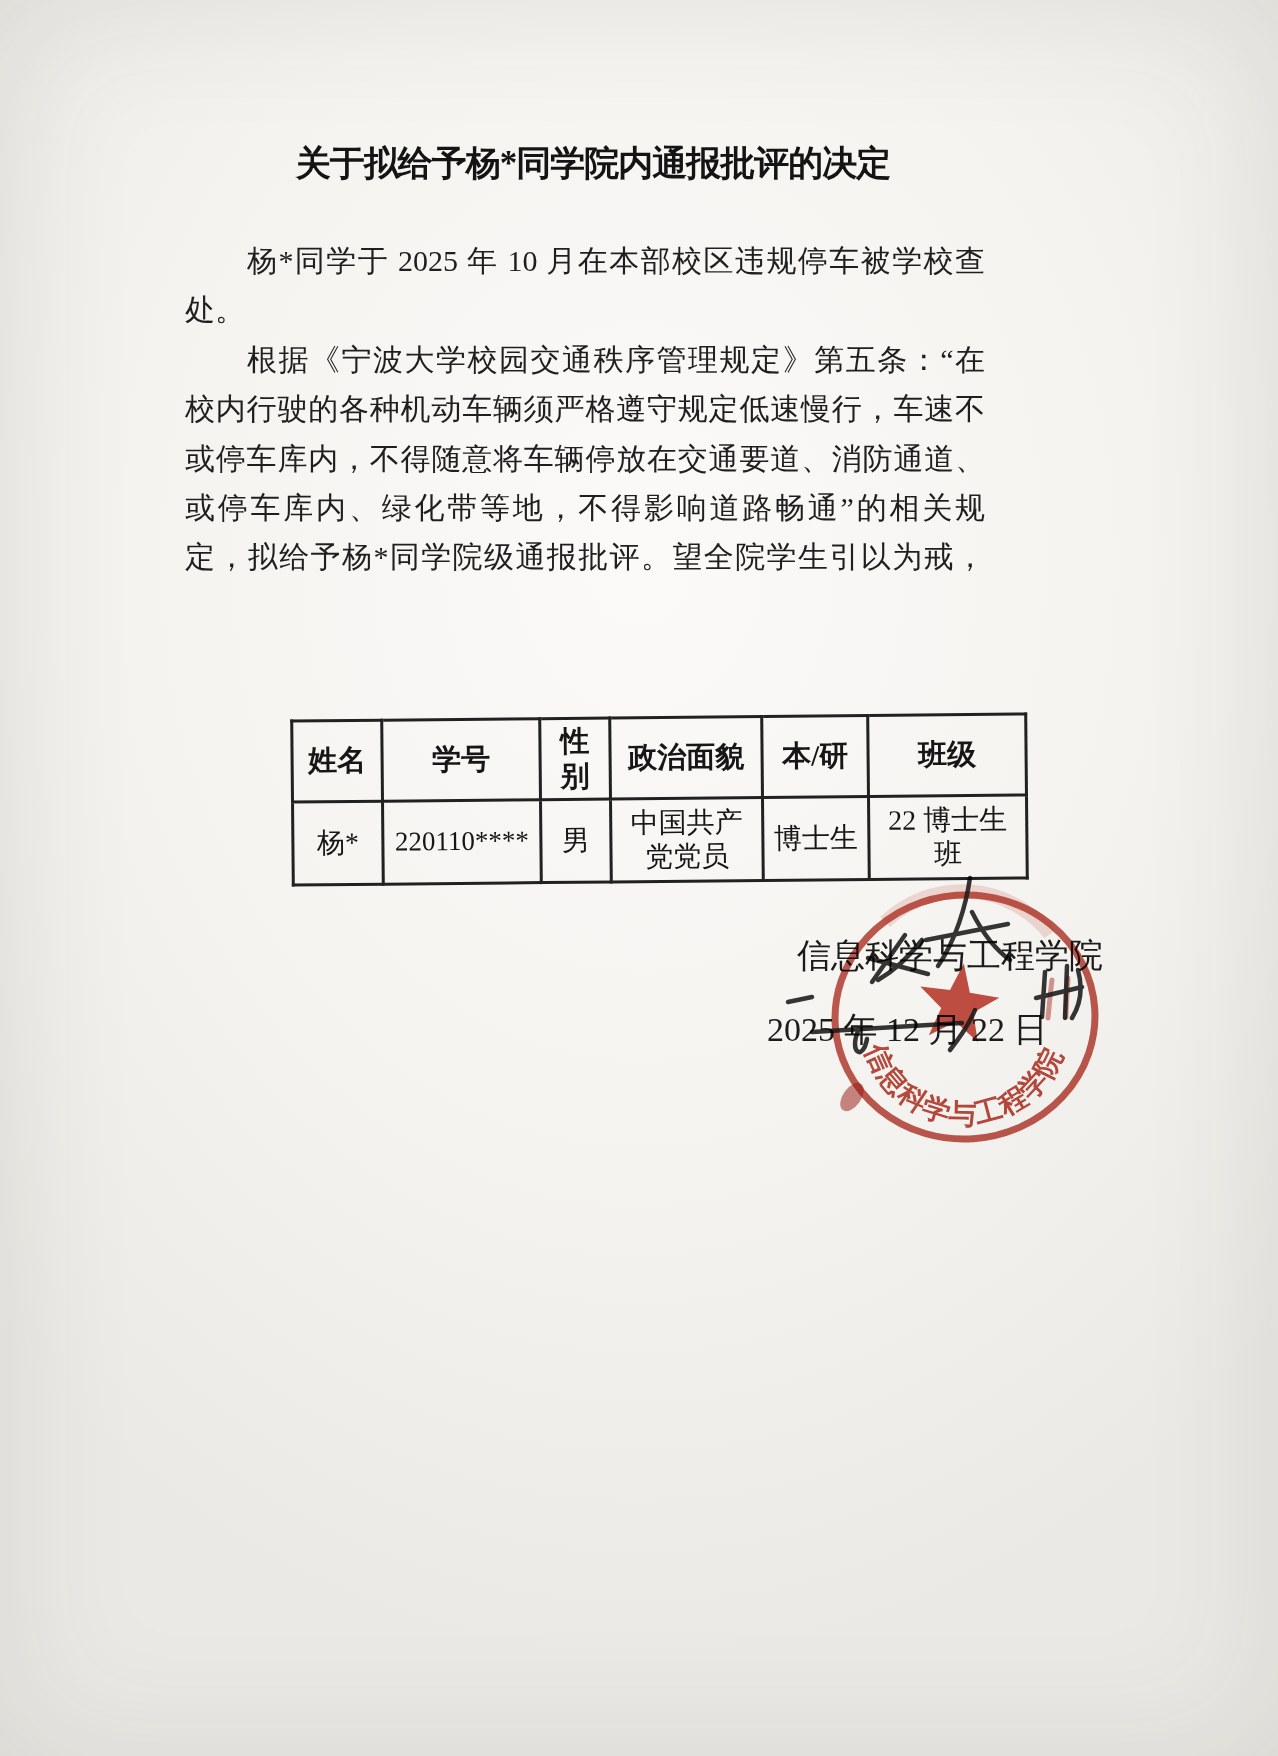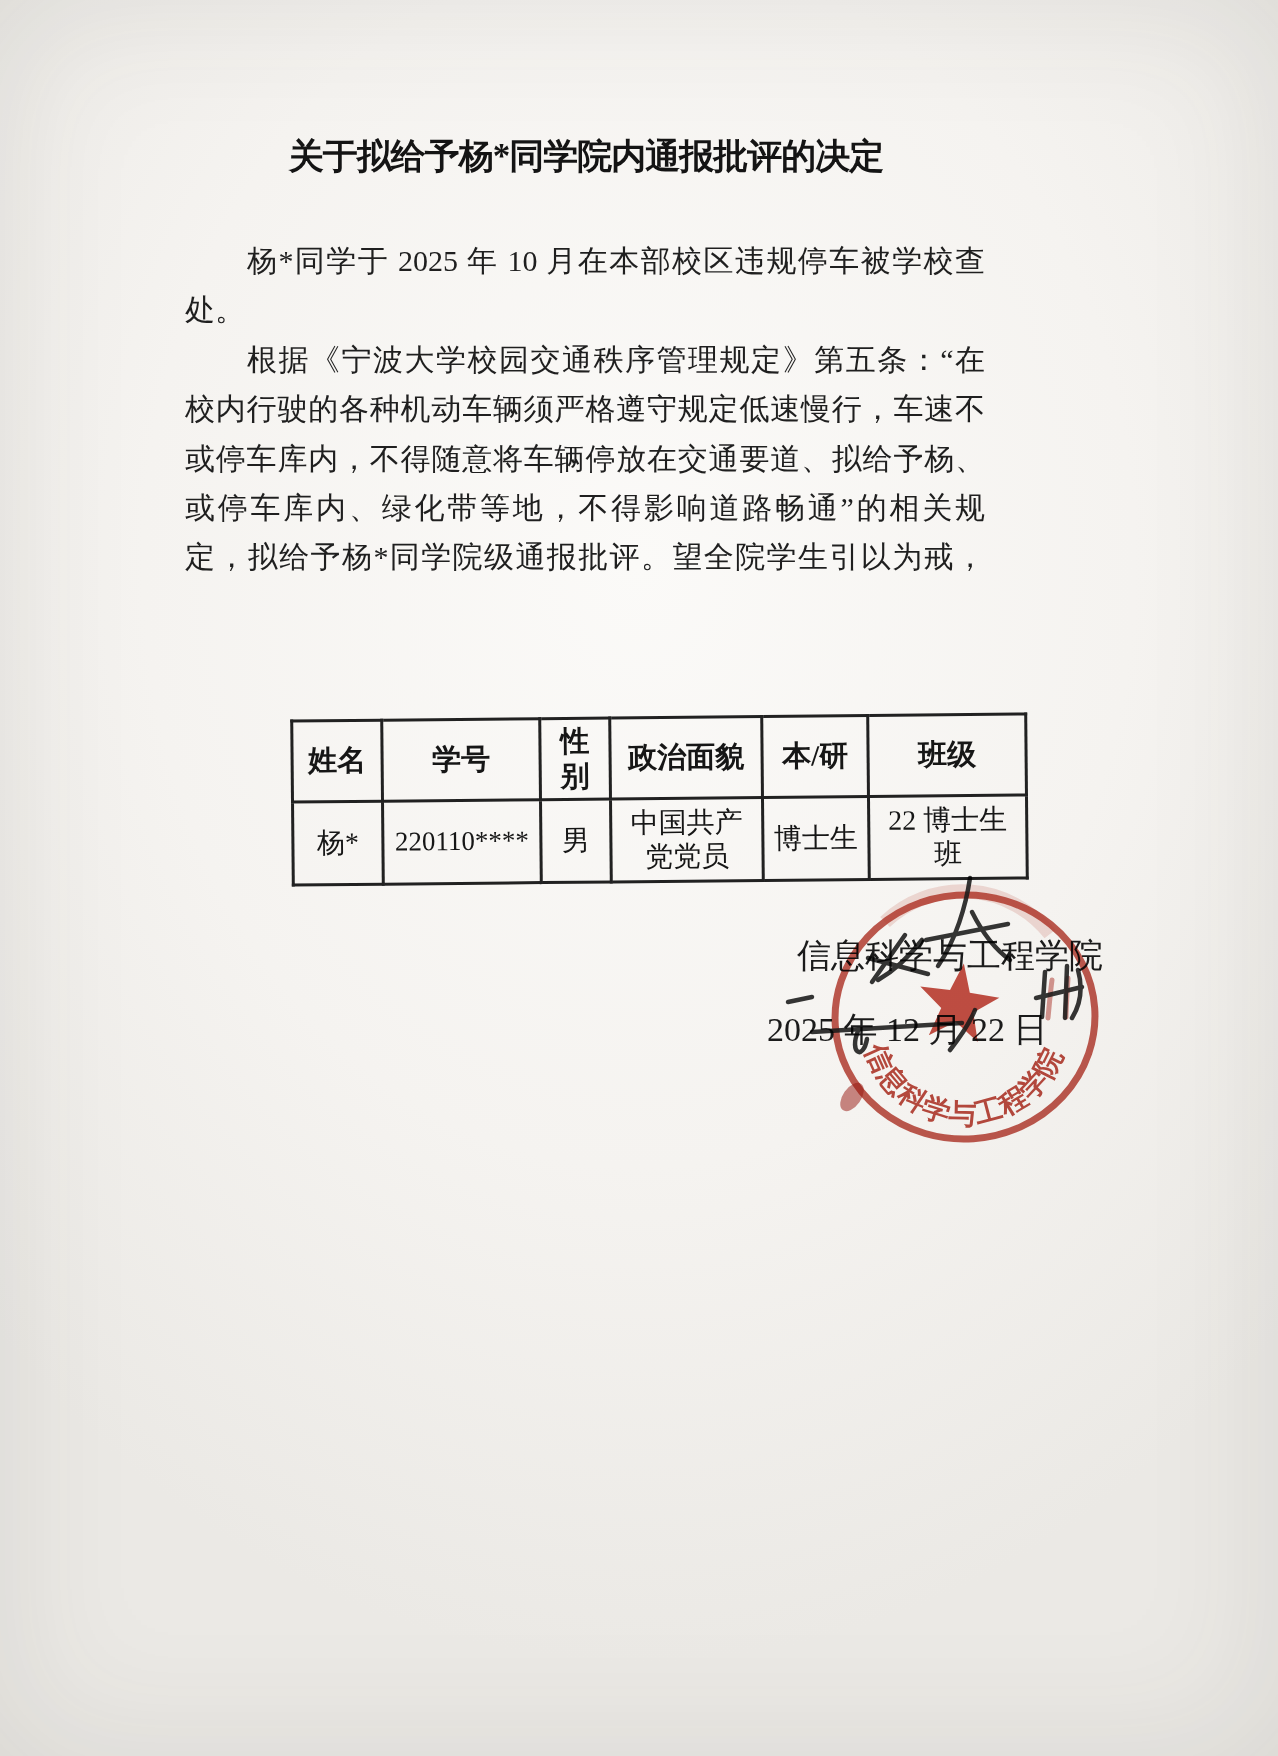--- a/index.html
+++ b/index.html
@@ -7,21 +7,21 @@
     position:relative; width:1278px; height:1756px; margin:0 auto; overflow:hidden;
     background: radial-gradient(ellipse 900px 1100px at 50% 32%, #fbfaf8 0%, #f5f3f0 55%, #ebe9e5 100%);
     box-shadow: inset 0 0 140px rgba(60,55,45,0.10);
     font-family:"Liberation Serif","DejaVu Serif",serif;
     color:#1e1e1e;
   }
   .content { position:absolute; left:185px; top:0; width:800px; }
   .doc-title {
     position:absolute; top:132px; left:0; width:100%;
     font-size:35px; font-weight:700; text-align:center; letter-spacing:-1px; color:#141414;
-    margin:1px;
+    margin:8px;
   }
   .bodytext { position:absolute; top:236px; left:0; width:800px; }
   .line {
     font-size:30px; line-height:49.4px; color:#1f1f1f;
     text-align:justify; text-align-last:justify; text-justify:inter-character;
   }
   .line.start { text-indent:62px; }
   .line.end { text-align-last:left; }
 
   .info-table {
@@ -48,21 +48,21 @@
 <div class="page">
   <div class="content">
 
     <h1 class="doc-title">关于拟给予杨*同学院内通报批评的决定</h1>
 
     <div class="bodytext">
       <div class="line start">杨*同学于 2025 年 10 月在本部校区违规停车被学校查</div>
       <div class="line end">处。</div>
       <div class="line start">根据《宁波大学校园交通秩序管理规定》第五条：“在</div>
       <div class="line">校内行驶的各种机动车辆须严格遵守规定低速慢行，车速不</div>
-      <div class="line">或停车库内，不得随意将车辆停放在交通要道、拟给予杨、</div>
+      <div class="line">或停车库内，不得随意将车辆停放在交通要道、消防通道、</div>
       <div class="line">或停车库内、绿化带等地，不得影响道路畅通”的相关规</div>
       <div class="line">定，拟给予杨*同学院级通报批评。望全院学生引以为戒，</div>
     </div>
 
     <table class="info-table">
       <colgroup>
         <col style="width:90px">
           <col style="width:158px">
           <col style="width:70px">
         <col style="width:152px">

